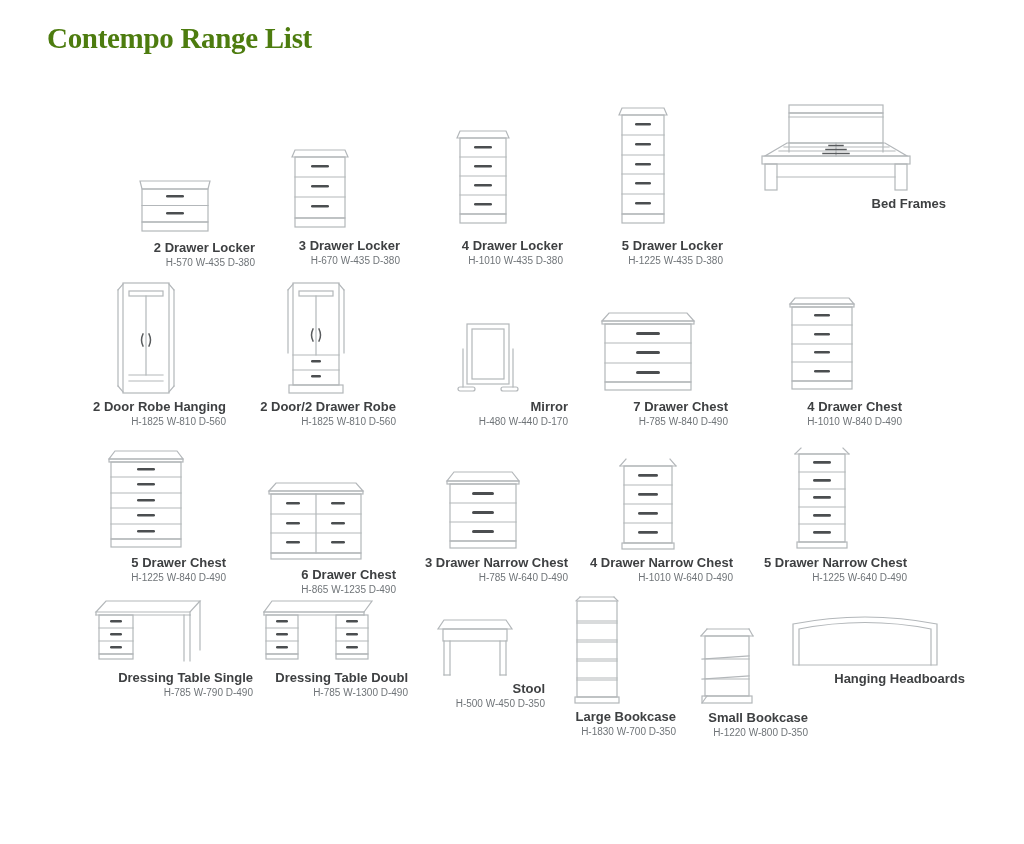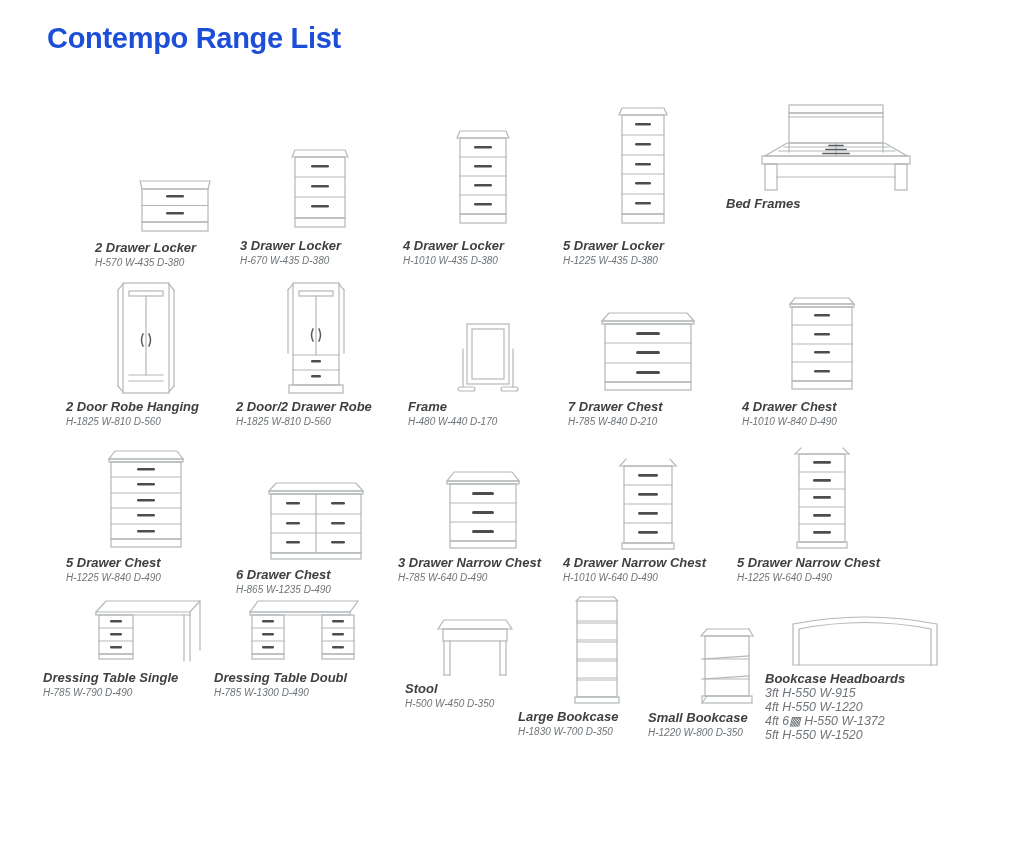--- a/index.html
+++ b/index.html
@@ -1,20 +1,20 @@
 <!DOCTYPE html>
 <html><head>
 <meta charset="utf-8">
 <style>
   html,body{margin:0;padding:0;background:#ffffff;}
   body{width:1024px;height:844px;position:relative;overflow:hidden;
        font-family:"Liberation Sans",sans-serif;}
   .page-title{position:absolute;left:47px;top:22px;font-size:29px;font-weight:bold;
-       color:#1d4ed8;letter-spacing:-0.3px;margin:0;}
-  .cell{position:absolute;text-align:left;font-style:italic;}
+       color:#4d7c0f;letter-spacing:-0.3px;margin:0;font-family:Liberation Serif, serif;}
+  .cell{position:absolute;text-align:right;}
   .art{display:flex;justify-content:center;align-items:flex-end;margin-bottom:4px;}
   svg.draw{stroke:#b3b7ba;stroke-width:1.2;fill:none;stroke-linecap:square;}
   svg.draw .h{fill:#4b4e50;stroke:none;}
   svg.draw .hs{stroke:#585b5d;stroke-width:1.5;fill:none;}
   .pname{font-size:13px;font-weight:bold;color:#3e4042;line-height:15px;white-space:pre;}
   .pdims{font-size:10px;color:#6f7478;line-height:15px;white-space:pre;}
   .small-dims .pdims{font-size:12.4px;line-height:14px;}
 </style>
 </head>
 <body>
@@ -166,40 +166,40 @@
   <div class="art">
     <svg class="draw" width="64" height="74" viewBox="0 0 64 74">
       <rect x="11" y="3" width="42" height="60"></rect>
         <rect x="16" y="8" width="32" height="50"></rect>
       <line x1="7" y1="28" x2="7" y2="66"></line>
         <line x1="57" y1="28" x2="57" y2="66"></line>
       <rect x="2" y="66" width="17" height="4" rx="2"></rect>
         <rect x="45" y="66" width="17" height="4" rx="2"></rect>
     </svg>
   </div>
-  <div class="pname">Frame</div>
+  <div class="pname">Mirror</div>
   <div class="pdims">H-480 W-440 D-170</div>
 </div>
 
 <div class="cell" style="left:568px;top:311px;width:160px;">
   <div class="art">
     <svg class="draw" width="96" height="84" viewBox="0 0 96 84">
       <polygon points="2,10 94,10 87,2 9,2"></polygon>
         <rect x="2" y="10" width="92" height="3"></rect>
       <rect x="5" y="13" width="86" height="58"></rect>
       <line x1="5" y1="32" x2="91" y2="32"></line>
         <line x1="5" y1="52" x2="91" y2="52"></line>
       <rect x="5" y="71" width="86" height="8"></rect>
       <rect class="h" x="36" y="21" width="24" height="3" rx="1.5"></rect>
         <rect class="h" x="36" y="40" width="24" height="3" rx="1.5"></rect>
         <rect class="h" x="36" y="60" width="24" height="3" rx="1.5"></rect>
     </svg>
   </div>
   <div class="pname">7 Drawer Chest</div>
-  <div class="pdims">H-785 W-840 D-210</div>
+  <div class="pdims">H-785 W-840 D-490</div>
 </div>
 
 <div class="cell" style="left:742px;top:295px;width:160px;">
   <div class="art">
     <svg class="draw" width="68" height="100" viewBox="0 0 68 100">
       <polygon points="2,9 66,9 61,3 7,3"></polygon>
         <rect x="2" y="9" width="64" height="3"></rect>
       <rect x="4" y="12" width="60" height="74"></rect>
       <line x1="4" y1="30" x2="64" y2="30"></line>
         <line x1="4" y1="49" x2="64" y2="49"></line>
@@ -337,21 +337,21 @@
         <rect class="h" x="16" y="48" width="12" height="2.4" rx="1.2"></rect>
       <line x1="90" y1="17" x2="90" y2="63"></line>
         <line x1="96" y1="17" x2="96" y2="63"></line>
       <line x1="106" y1="3" x2="106" y2="52"></line>
     </svg>
   </div>
   <div class="pname">Dressing Table Single</div>
   <div class="pdims">H-785 W-790 D-490</div>
 </div>
 
-<div class="cell" style="left:214px;top:598px;width:180px;">
+<div class="cell" style="left:228px;top:598px;width:180px;">
   <div class="art">
     <svg class="draw" width="112" height="68" viewBox="0 0 112 68">
       <polygon points="2,14 102,14 110,3 10,3"></polygon>
         <line x1="2" y1="14" x2="102" y2="14"></line>
         <line x1="2" y1="17" x2="102" y2="17"></line>
         <line x1="2" y1="14" x2="2" y2="17"></line>
         <line x1="102" y1="14" x2="102" y2="17"></line>
       <rect x="4" y="17" width="32" height="39"></rect>
       <line x1="4" y1="30" x2="36" y2="30"></line>
         <line x1="4" y1="43" x2="36" y2="43"></line>
@@ -431,18 +431,14 @@
   <div class="pdims">H-1220 W-800 D-350</div>
 </div>
 
 <div class="cell small-dims" style="left:765px;top:607px;width:200px;">
   <div class="art">
     <svg class="draw" width="154" height="60" viewBox="0 0 154 60">
       <path d="M5,58 L5,17 Q77,3 149,17 L149,58 Z"></path>
       <path d="M11,58 L11,22 Q77,9 143,22 L143,58"></path>
     </svg>
   </div>
-  <div class="pname">Bookcase Headboards</div>
-  <div class="pdims">3ft H-550 W-915
-4ft H-550 W-1220
-4ft 6▩ H-550 W-1372
-5ft H-550 W-1520</div>
+  <div class="pname">Hanging Headboards</div>
 </div>
 
 </body></html>

